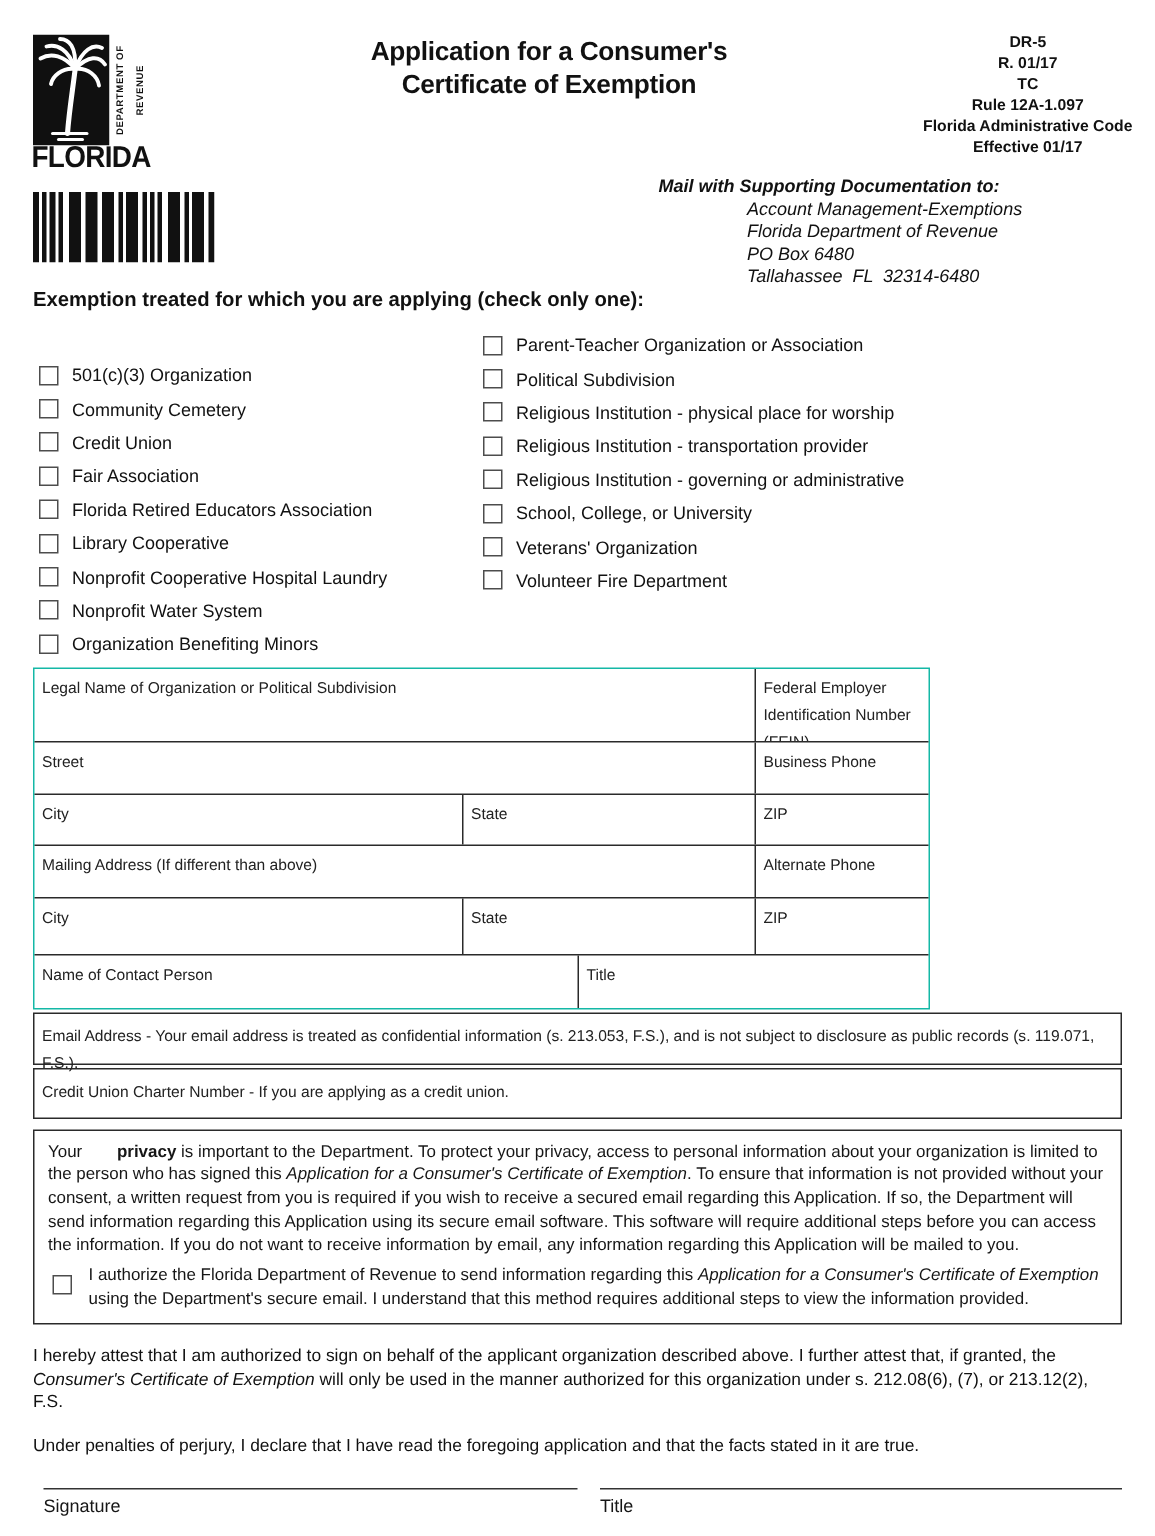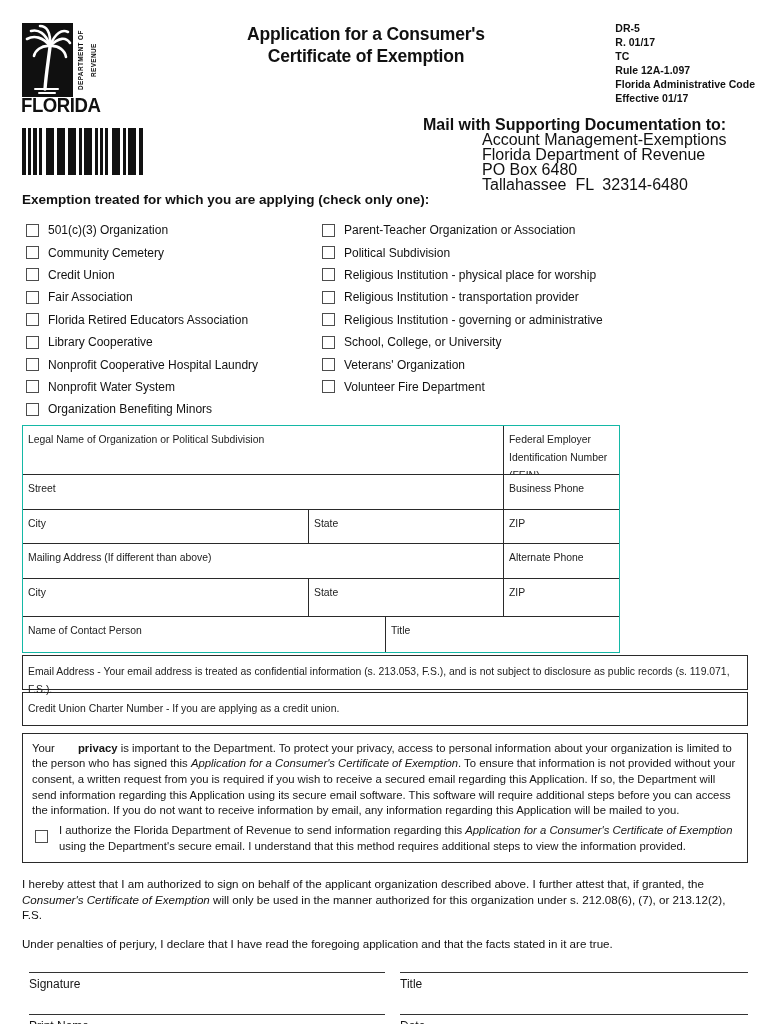--- a/index.html
+++ b/index.html
@@ -20,30 +20,30 @@
   }
   .florida-word {
     position:absolute; left:21px; top:94px; font-size:20px; font-weight:bold;
     letter-spacing:-.5px; transform:scaleX(.93); transform-origin:left center; color:#111;
   }
   .barcode { position:absolute; left:22px; top:128px; }
   .doc-title {
     position:absolute; left:185px; top:24px; width:362px; text-align:center;
     font-size:17.5px; font-weight:bold; line-height:21.5px; letter-spacing:-.2px;
   }
-  .meta-block { position:absolute; right:15px; top:21px; text-align:left;
+  .meta-block { position:absolute; right:15px; top:21px; text-align:center;
     font-size:10.5px; font-weight:bold; line-height:14px; }
-  .mailto-block { position:absolute; left:423px; top:117px; font-size:16px; line-height:15px; }
+  .mailto-block { position:absolute; left:439px; top:117px; font-size:12px; line-height:15px;font-style:italic; }
   .mailto-heading { font-weight:bold; }
   .mailto-addr { margin-left:59px; }
   .ws-pre { white-space:pre; }
   
   .exempt-heading { margin:0 22px; font-size:13.5px; font-weight:bold; }
   .cbx-columns { display:flex; margin:12px 22px 0 22px; }
-  .cbx-col-left { width:296px; }
+  .cbx-col-left { width:296px;margin-top:20px; }
   .cbx-col-right { flex:1;text-align:right; }
   .opt { display:flex; align-items:center; height:22.4px; }
   .cbx {
     width:13px; height:13px; border:1.5px solid #4d4d4d; background:#fff;
     margin-left:4px; flex:0 0 13px;
   }
   .opt-label { margin-left:9px; font-size:12px; white-space:nowrap; }
   
   .form-table { margin:4px 22px 0 22px; width:598px; border:1px solid #14b8a6; }
   .trow { display:flex; border-bottom:1px solid #2a2a2a; }

